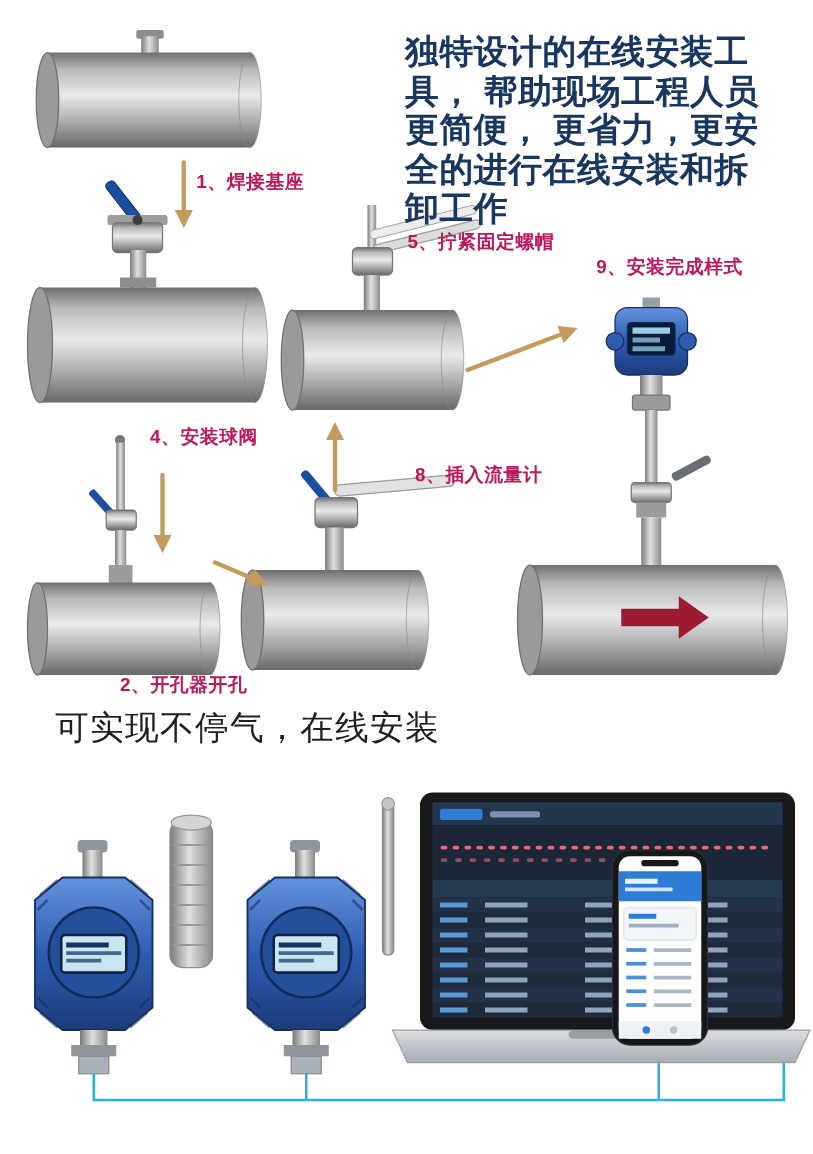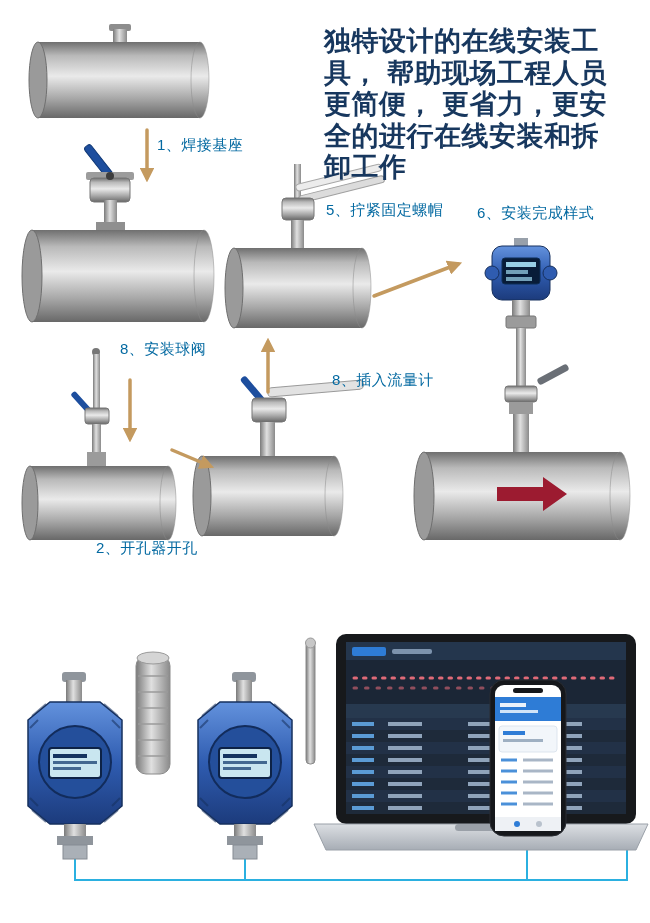--- a/index.html
+++ b/index.html
@@ -9,21 +9,21 @@
     position:relative; width:650px; height:923px;
     background:#ffffff; overflow:hidden; margin:0 auto;
   }
   .svg-layer { position:absolute; left:0; top:0; }
   .intro {
     position:absolute; left:324px; top:26px; width:330px;
     color:#17375e; font-size:27px; font-weight:700;
     line-height:1.17; letter-spacing:0.5px;
   }
   .step-label {
-    position:absolute; color:#0369a1; font-size:15px; font-weight:400;
+    position:absolute; color:#be185d; font-size:15px; font-weight:700;
     white-space:nowrap; letter-spacing:0.5px;
   }
   .caption {
     position:absolute; color:#1f1f1f; font-size:27px; font-weight:500;
     letter-spacing:1px; white-space:nowrap;
   }
 </style>
 </head>
 <body>
 
@@ -255,20 +255,21 @@
 
   <div class="intro">
     <div>独特设计的在线安装工</div>
     <div>具， 帮助现场工程人员</div>
     <div>更简便， 更省力，更安</div>
     <div>全的进行在线安装和拆</div>
     <div>卸工作</div>
   </div>
 
   <div class="step-label" style="left:157px; top:136px">1、焊接基座</div>
-  <div class="step-label" style="left:120px; top:340px">8、安装球阀</div>
+  <div class="step-label" style="left:120px; top:340px">4、安装球阀</div>
   <div class="step-label" style="left:96px; top:539px">2、开孔器开孔</div>
   <div class="step-label" style="left:332px; top:371px">8、插入流量计</div>
-  <div class="step-label" style="left:326px; top:201px">5、拧紧固定螺帽</div>
-  <div class="step-label" style="left:477px; top:204px">6、安装完成样式</div>
-
+  <div class="step-label" style="left:326px; top:184px">5、拧紧固定螺帽</div>
+  <div class="step-label" style="left:477px; top:204px">9、安装完成样式</div>
+
+  <div class="caption" style="left:44px; top:564px">可实现不停气，在线安装</div>
 
 </div>
 
 </body></html>

